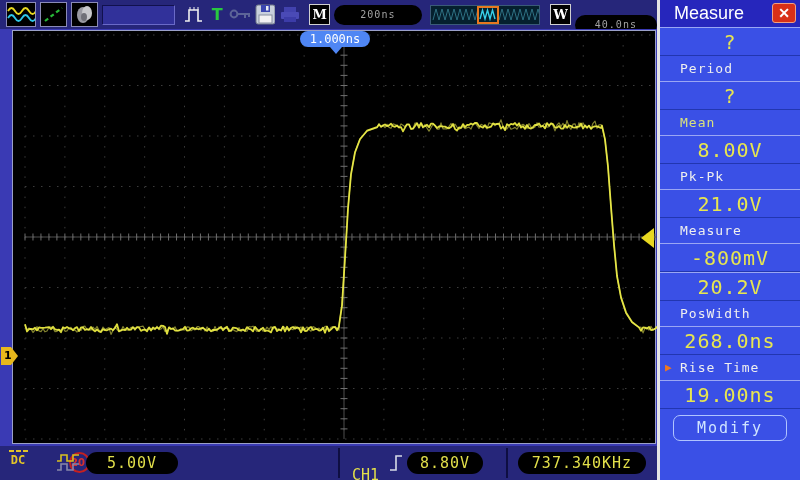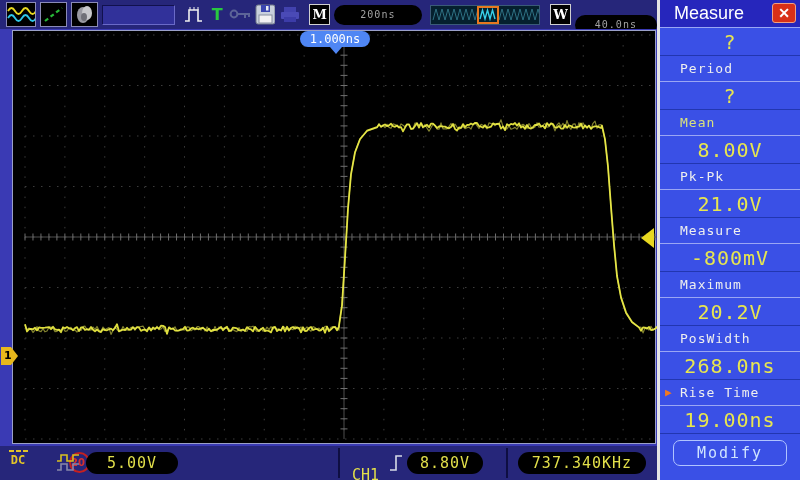--- a/index.html
+++ b/index.html
@@ -348,21 +348,20 @@
 
   <div class="m-label mean">Mean</div>
   <div class="m-value">8.00V</div>
 
   <div class="m-label">Pk-Pk</div>
   <div class="m-value">21.0V</div>
 
   <div class="m-label">Measure</div>
   <div class="m-value">-800mV</div>
 
-  <div class="m-label">Maximum</div>
   <div class="m-value">20.2V</div>
 
   <div class="m-label">PosWidth</div>
   <div class="m-value">268.0ns</div>
 
   <div class="m-label">
     <span class="m-sel">▶</span>
     <span>Rise Time</span>
   </div>
   <div class="m-value">19.00ns</div>

